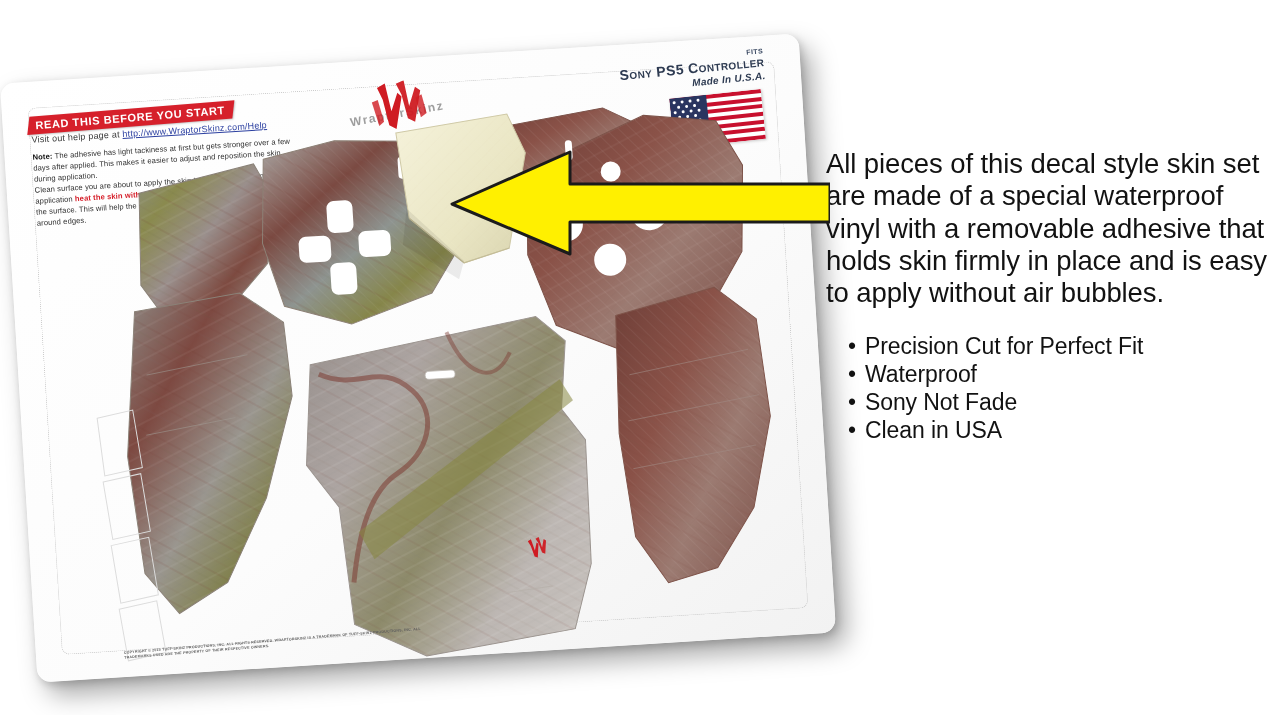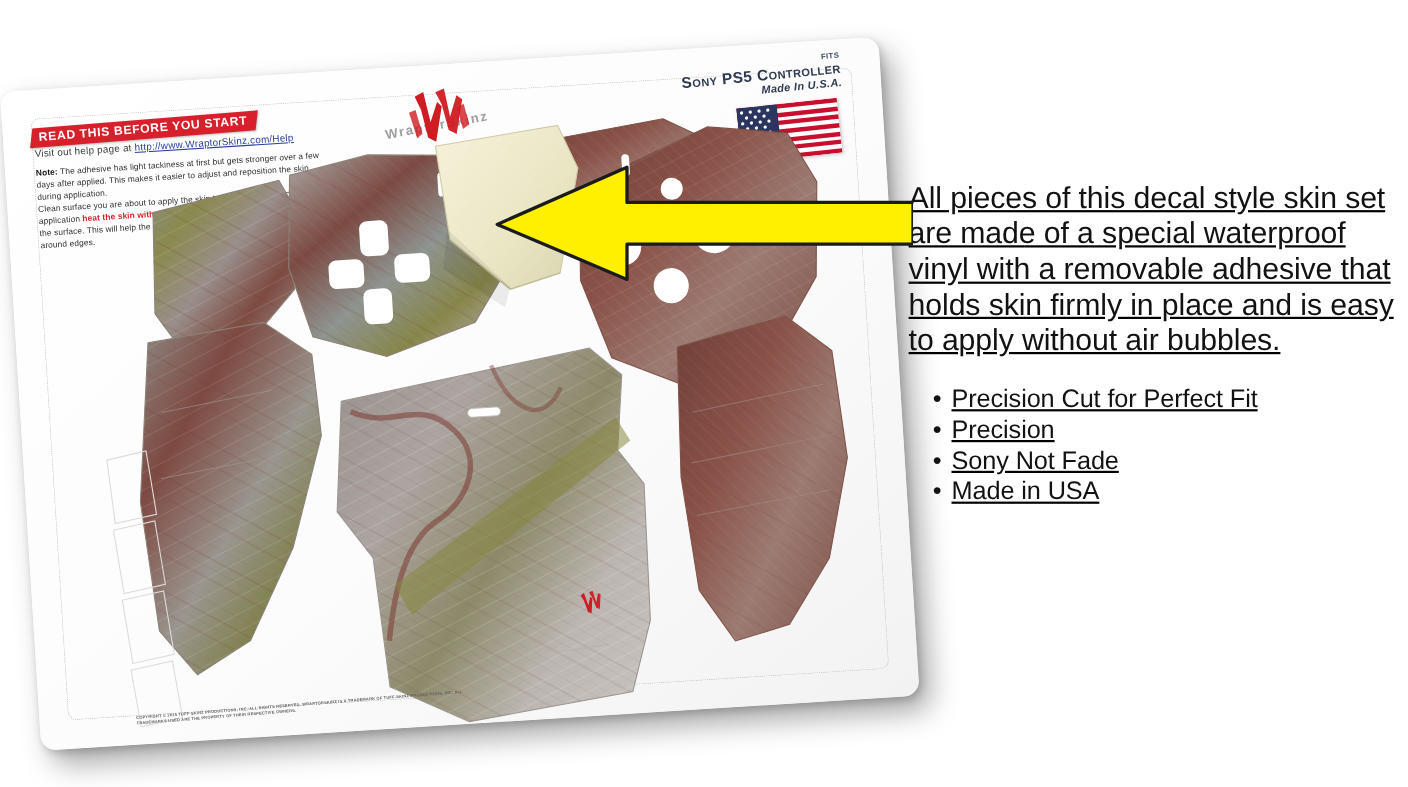--- a/index.html
+++ b/index.html
@@ -130,23 +130,22 @@
   #arrow {
     position:absolute;
     left: 438px; top: 148px;
     width: 392px; height: 110px;
     z-index: 40;
   }
 
   
   #copy {
     position:absolute;
-    left: 826px; top: 164px;
+    left: 826px; top: 148px;
     width: 448px;
-    text-decoration: underline;
   }
   #copy-para {
     font-size: 27.5px;
     line-height: 1.175;
     color: #121212;
     letter-spacing: -0.1px;
   }
   #bullets {
     list-style: none;
     margin-top: 22px;
@@ -413,19 +412,19 @@
   </div>
 
   <svg id="arrow" viewBox="0 0 392 110">
     <polygon points="392,36 132,36 132,4 14,56 132,106 132,74 392,74" fill="#FFF000" stroke="#1b1b1b" stroke-width="3" stroke-linejoin="round"></polygon>
   </svg>
 
   <div id="copy">
     <p id="copy-para">All pieces of this decal style skin set are made of a special waterproof vinyl with a removable adhesive that holds skin firmly in place and is easy to apply without air bubbles.</p>
     <ul id="bullets">
       <li>Precision Cut for Perfect Fit</li>
-      <li>Precision</li>
+      <li>Waterproof</li>
       <li>Sony Not Fade</li>
-      <li>Made in USA</li>
+      <li>Clean in USA</li>
     </ul>
   </div>
 
 </div>
 
 </body></html>

